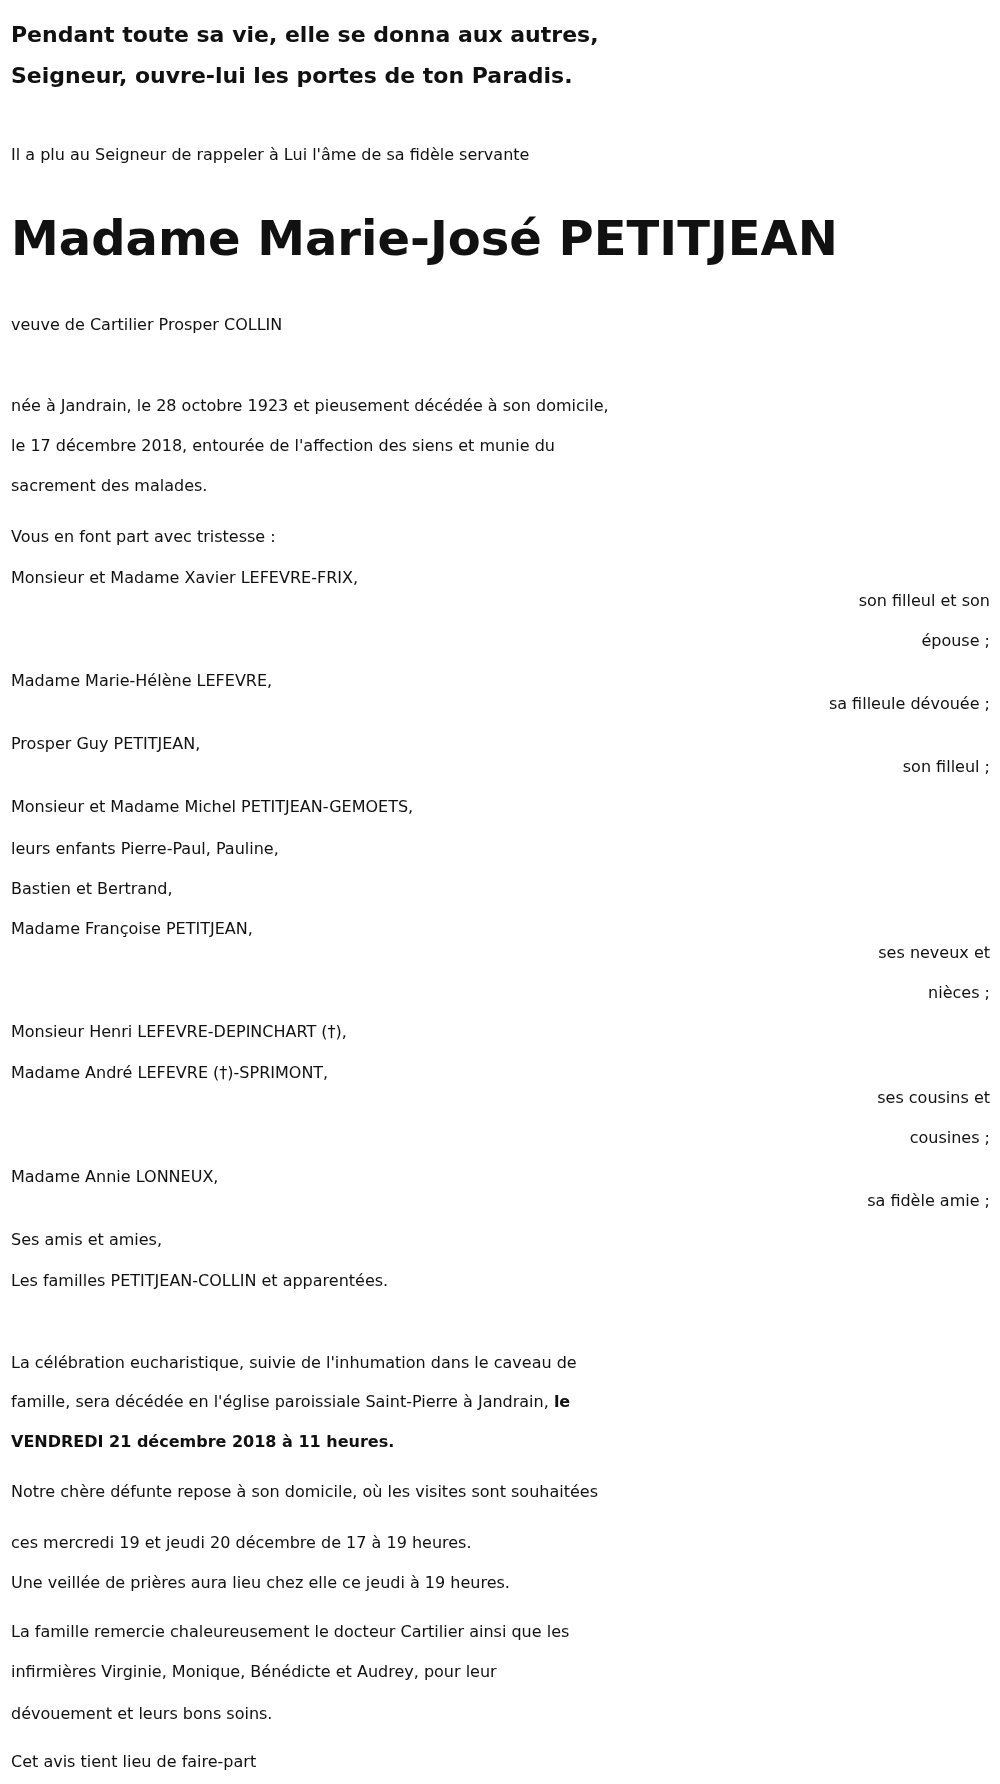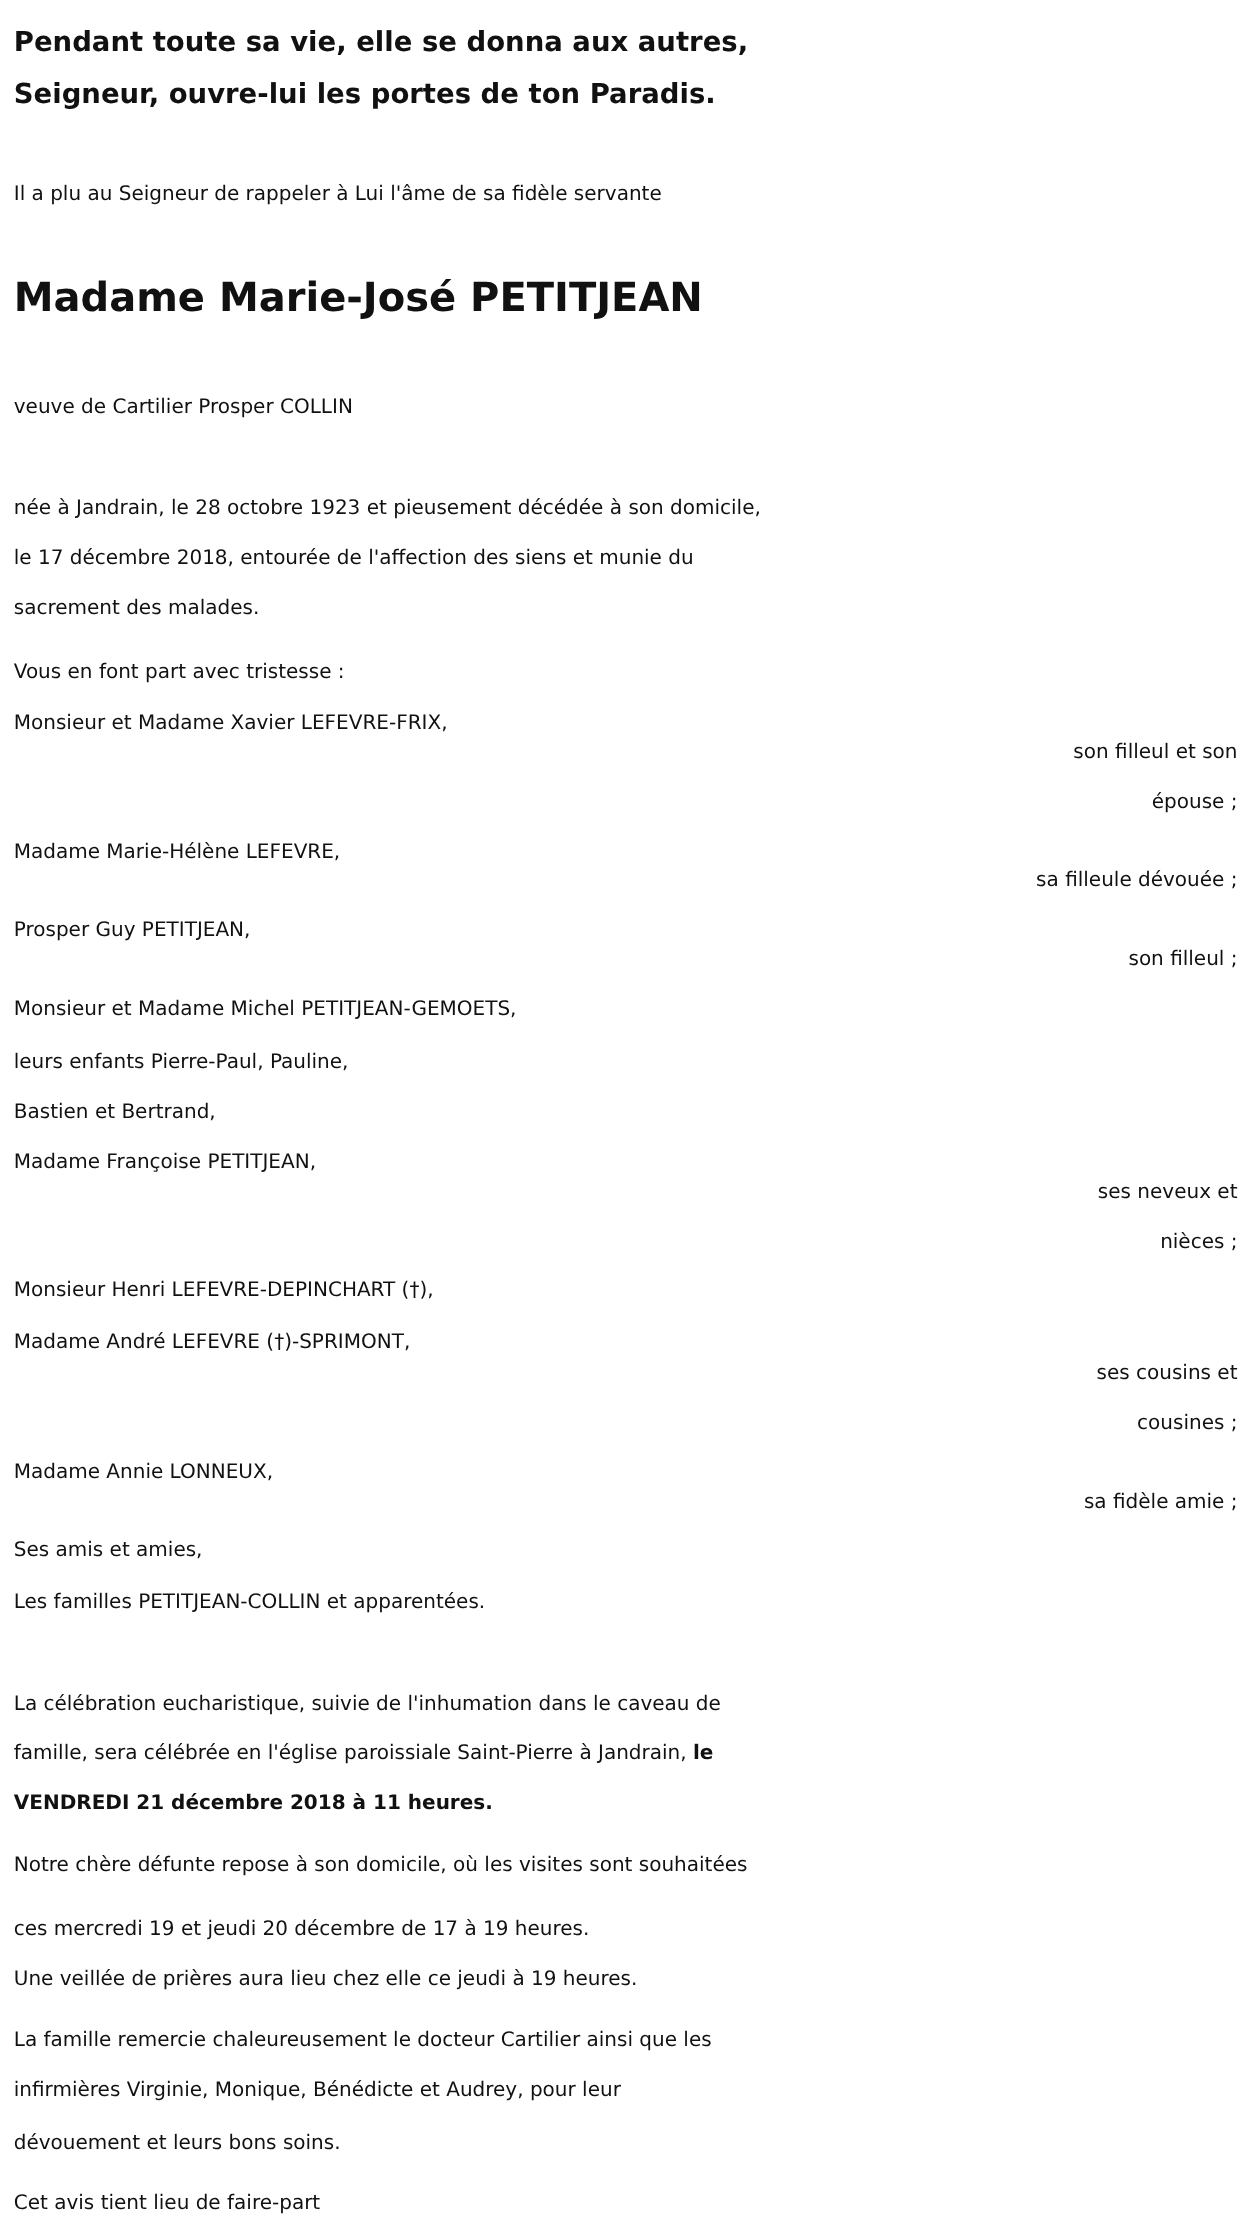--- a/index.html
+++ b/index.html
@@ -1,21 +1,21 @@
 <!DOCTYPE html>
 <html><head>
 <meta charset="utf-8">
 <style>
   html, body { margin: 0; padding: 0; background: #ffffff; }
   body { width: 1000px; height: 1784px; position: relative; overflow: hidden;
          font-family: "DejaVu Sans", "Liberation Sans", sans-serif; color: #111111; }
   .ln { position: absolute; left: 11px; white-space: nowrap; font-size: 16px; line-height: 30px; }
   .r { left: auto; right: 10px; text-align: right; }
   .hd { font-weight: bold; font-size: 22px; }
-  .title { font-weight: bold; font-size: 32px; line-height: 44px; }
+  .title { font-weight: bold; font-size: 48px; line-height: 44px; }
   .b { font-weight: bold; }
 </style>
 </head>
 <body>
 
 <div>
 
   <div class="ln hd" style="top:20px">Pendant toute sa vie, elle se donna aux autres,</div>
   <div class="ln hd" style="top:61px">Seigneur, ouvre-lui les portes de ton Paradis.</div>
 
@@ -53,21 +53,21 @@
   <div class="ln r" style="top:1083px">ses cousins et</div>
   <div class="ln r" style="top:1123px">cousines ;</div>
 
   <div class="ln" style="top:1162px">Madame Annie LONNEUX,</div>
   <div class="ln r" style="top:1186px">sa fidèle amie ;</div>
 
   <div class="ln" style="top:1225px">Ses amis et amies,</div>
   <div class="ln" style="top:1266px">Les familles PETITJEAN-COLLIN et apparentées.</div>
 
   <div class="ln" style="top:1348px">La célébration eucharistique, suivie de l'inhumation dans le caveau de</div>
-  <div class="ln" style="top:1387px"><span>famille, sera célébrée en l'église paroissiale Saint-Pierre à Jandrain, </span><span class="b">le</span></div>
+  <div class="ln" style="top:1387px"><span>famille, sera décédée en l'église paroissiale Saint-Pierre à Jandrain, </span><span class="b">le</span></div>
   <div class="ln b" style="top:1427px">VENDREDI 21 décembre 2018 à 11 heures.</div>
 
   <div class="ln" style="top:1477px">Notre chère défunte repose à son domicile, où les visites sont souhaitées</div>
   <div class="ln" style="top:1528px">ces mercredi 19 et jeudi 20 décembre de 17 à 19 heures.</div>
 
   <div class="ln" style="top:1568px">Une veillée de prières aura lieu chez elle ce jeudi à 19 heures.</div>
 
   <div class="ln" style="top:1617px">La famille remercie chaleureusement le docteur Cartilier ainsi que les</div>
   <div class="ln" style="top:1657px">infirmières Virginie, Monique, Bénédicte et Audrey, pour leur</div>
   <div class="ln" style="top:1699px">dévouement et leurs bons soins.</div>

